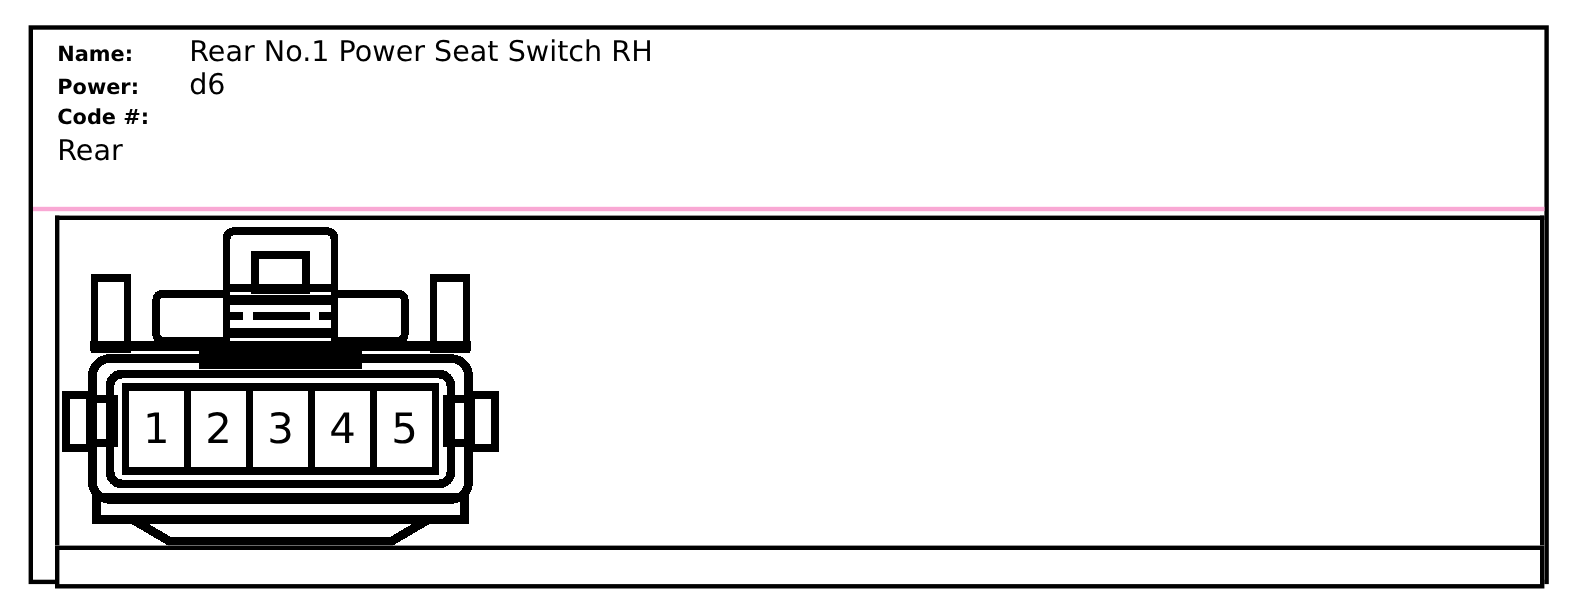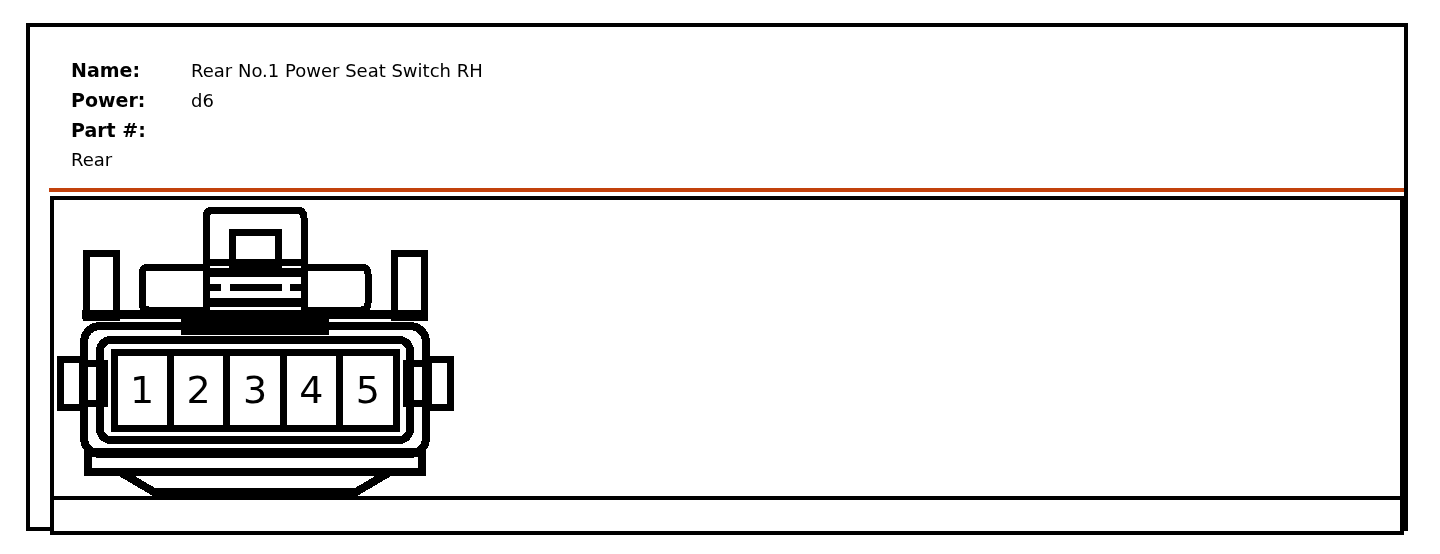--- a/index.html
+++ b/index.html
@@ -35,43 +35,42 @@
   }
 
   
   .spec-block {
     position: absolute;
     left: 0px;
     top: 0px;
     right: 0px;
     height: 165px;
     box-sizing: border-box;
-    border-bottom: 4px solid #c2410c;
-    padding: 28px 0 0 22px;
-    margin-left: 19px;
+    border-bottom: 4px solid #f9a8d4;
+    padding: 5px 0 0 22px;
   }
 
   .spec-row {
     display: flex;
     align-items: baseline;
     height: 30px;
   }
 
   .spec-label {
     width: 120px;
     flex: 0 0 120px;
     font-weight: bold;
     font-size: 19px;
     letter-spacing: 0px;
     line-height: 30px;
   }
 
   .spec-value {
     font-weight: normal;
-    font-size: 18px;
+    font-size: 26px;
     line-height: 30px;
     white-space: nowrap;
   }
 
   
   .diagram-area {
     position: absolute;
     left: 20px;
     top: 169px;
     width: 1354px;
@@ -124,21 +123,21 @@
         <div class="spec-label">Name:</div>
         <div class="spec-value">Rear No.1 Power Seat Switch RH</div>
       </div>
 
       <div class="spec-row">
         <div class="spec-label">Power:</div>
         <div class="spec-value">d6</div>
       </div>
 
       <div class="spec-row">
-        <div class="spec-label">Part #:</div>
+        <div class="spec-label">Code #:</div>
       </div>
 
       <div class="spec-row">
         <div class="spec-value">Rear</div>
       </div>
 
     </div>
 
     <div class="diagram-area">
 

